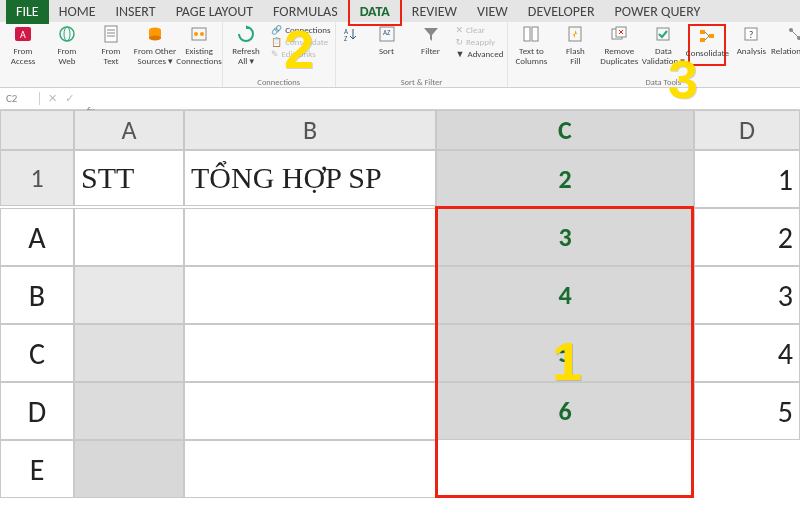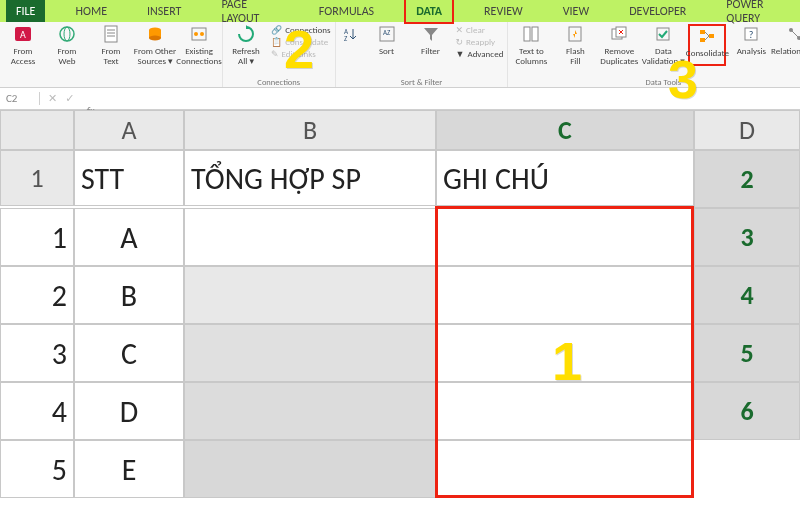--- a/index.html
+++ b/index.html
@@ -1,19 +1,19 @@
 <!DOCTYPE html>
 <html><head>
 <meta charset="utf-8">
 <style>
   * { box-sizing: border-box; margin: 0; padding: 0; }
   body { font-family: "Segoe UI", Calibri, sans-serif; background:#fff; width:800px; height:524px; overflow:hidden; position:relative; }
 
   
-  .tabs { display:flex; align-items:center; height:22px; font-size:12px; color:#444; background:#bef264; padding-left:6px;gap:20px; }
+  .tabs { display:flex; align-items:center; height:22px; font-size:14px; color:#444; background:#e5e5e5; padding-left:6px; }
   .tab { padding:4px 10px; cursor:pointer; }
   .tab.file { background:#1a6b2e; color:#fff; }
   .tab.active { border:2px solid #e21; color:#1a6b2e; font-weight:bold; }
 
   
   .ribbon { display:flex; height:66px; background:#f7f7f7; border-bottom:1px solid #d0d0d0; font-size:9px; color:#444; }
   .group { border-right:1px solid #e4e4e4; padding:2px 4px 0 4px; display:flex; flex-direction:column; justify-content:space-between; }
   .group-items { display:flex; gap:6px; }
   .gbtn { display:flex; flex-direction:column; align-items:center; width:38px; cursor:pointer; text-align:center; line-height:1.1; }
   .gbtn .icon { width:20px; height:20px; display:flex; align-items:center; justify-content:center; margin-bottom:2px; }
@@ -29,21 +29,21 @@
   .fxlabel { font-style:italic; color:#888; padding-left:4px;margin-top:24px; }
 
   
   .sheet { display:grid; grid-template-columns:74px 110px 252px 258px 106px; font-family: Calibri, sans-serif; }
   .corner { background:#e9e9e9; border:1px solid #c8c8c8; height:40px; }
   .colhdr { background:#e9e9e9; border:1px solid #c8c8c8; display:flex; align-items:center; justify-content:center; font-size:26px; color:#555; height:40px; }
   .colhdr.sel { background:#d8d8d8; color:#1a6b2e; font-weight:bold; }
   .rowhdr { background:#e9e9e9; border:1px solid #c8c8c8; display:flex; align-items:center; justify-content:center; font-size:26px; color:#555; }
   .rowhdr.sel { background:#d8d8d8; color:#1a6b2e; font-weight:bold; }
   .cell { border:1px solid #c8c8c8; display:flex; align-items:center; font-size:30px; color:#222; padding:0 6px; }
-  .hdrcell { font-size:30px; justify-content:flex-start; }
+  .hdrcell { font-size:30px; justify-content:flex-start;font-family:Liberation Serif, serif; }
   .num { justify-content:flex-end; }
   .ctr { justify-content:center; }
   .row1 { height:56px; }
   .rowN { height:58px; }
 
   
   .selection { position:absolute; border:3px solid #e21; pointer-events:none; }
 
   
   .annot { position:absolute; color:#ffde00; font-size:54px; font-weight:bold; font-family:Arial,sans-serif; text-shadow:1px 1px 0 rgba(0,0,0,0.15); pointer-events:none; }
@@ -297,21 +297,20 @@
 
   <div class="corner"></div>
   <div class="colhdr">A</div>
   <div class="colhdr">B</div>
   <div class="colhdr sel">C</div>
   <div class="colhdr">D</div>
 
   <div class="rowhdr row1">1</div>
   <div class="cell hdrcell row1">STT</div>
   <div class="cell hdrcell row1">TỔNG HỢP SP</div>
-  <div class="cell hdrcell row1">GHI CHÚ</div>
 
   <div class="rowhdr sel rowN">2</div>
   <div class="cell num rowN">1</div>
   <div class="cell ctr rowN">A</div>
   <div class="cell rowN" style="background:#fff"></div>
   <div class="cell rowN"></div>
 
   <div class="rowhdr sel rowN">3</div>
   <div class="cell num rowN">2</div>
   <div class="cell ctr rowN">B</div>

